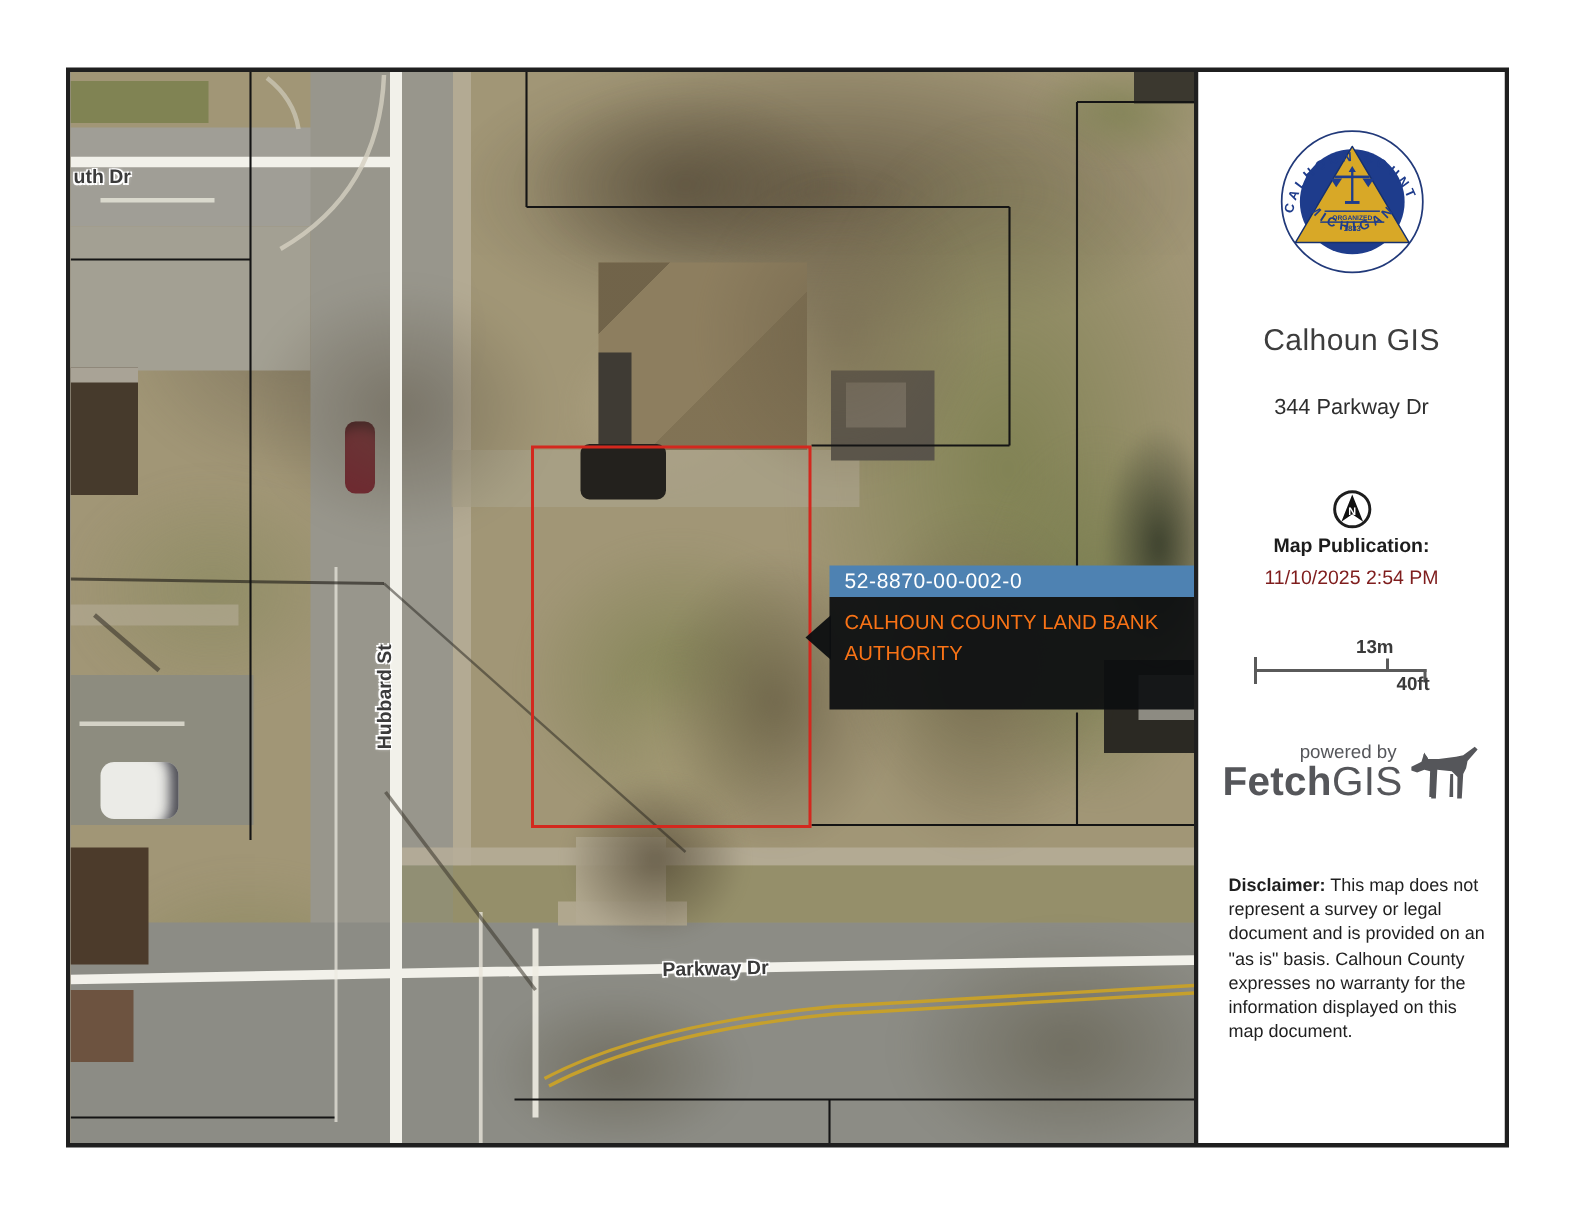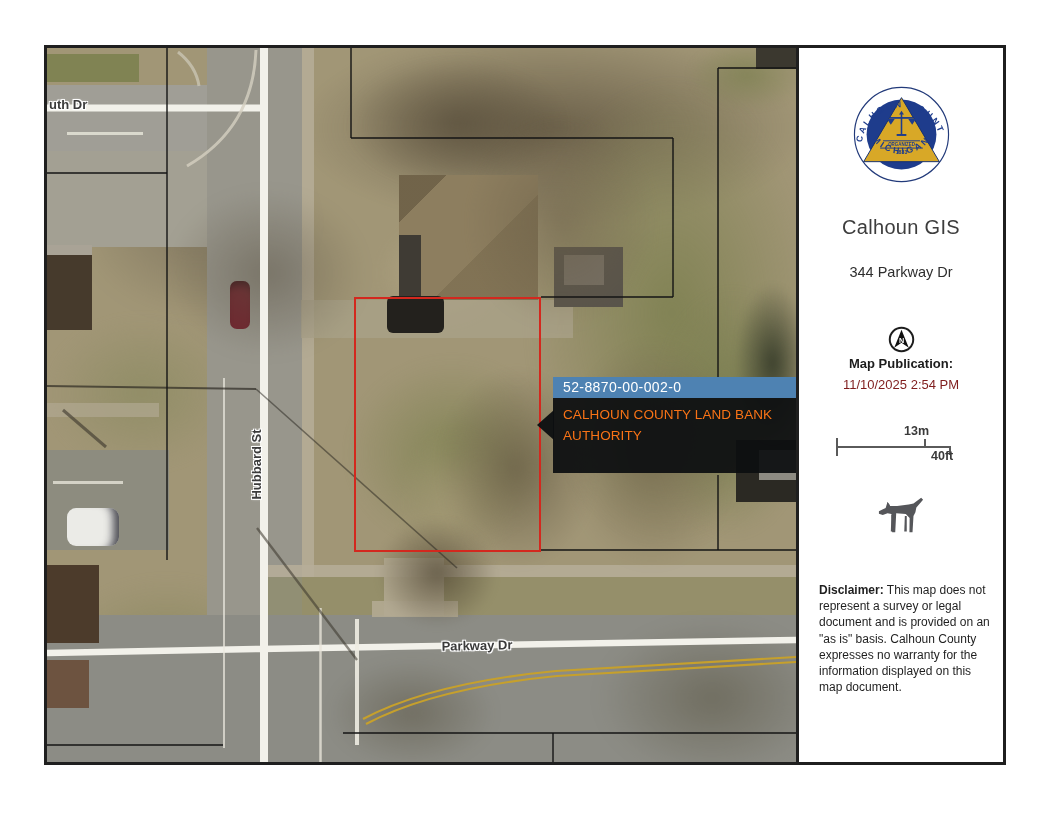--- a/index.html
+++ b/index.html
@@ -145,21 +145,21 @@
         <path d="M671,427 V502"></path>
         <path d="M494,502 H749"></path>
         <path d="M120,0 V512"></path>
         <path d="M0,125 H120"></path>
         <path d="M296,685 H749"></path>
         <path d="M506,685 V714"></path>
         <path d="M0,697 H176"></path>
       </g>
     </svg>
 
-    <div class="lbl" style="left:2px;top:49px;">uth Dr</div>
+    <div class="lbl" style="left:2px;top:62px;">uth Dr</div>
     <div class="lbl" style="left:159px;top:409px;width:100px;text-align:center;transform:rotate(-90deg);">Hubbard St</div>
     <div class="lbl" style="left:384px;top:590px;width:92px;text-align:center;transform:rotate(-1.2deg);">Parkway Dr</div>
 
     <div class="parcel-red"></div>
 
     <div class="popup">
       <div class="popup-arrow"></div>
       <div class="popup-header">52-8870-00-002-0</div>
       <div class="popup-body">
         <div>CALHOUN COUNTY LAND BANK AUTHORITY</div>
@@ -214,20 +214,24 @@
     <div class="scalebar">
       <div class="bar"></div>
       <div class="t0"></div>
       <div class="t10"></div>
       <div class="t40"></div>
       <div class="m">13m</div>
       <div class="f">40ft</div>
     </div>
 
     <div class="branding">
+      <div class="brand-text">
+        <div class="powered">powered by</div>
+        <div class="fetch"><b>Fetch</b><span>GIS</span></div>
+      </div>
       <svg width="48" height="42" viewBox="0 0 50 42" style="margin-top:2px;">
         <path fill="#55565a" d="M2 15 L9 11.5 L11 5 L13.5 9.5 L21 9.5 L33 8 L38 7 L46 1 L48 3 L41 11 L40 16 L38 20 L37 37 L33.8 37 L34 22 L30 18 L20 17 L19 37 L15.8 37 L15 18 L11 17 L6 19 L2 17.5 Z"></path>
         <path fill="#55565a" d="M31 20 L31 36 L28.4 36 L29 20 Z"></path>
         <path fill="#55565a" d="M17.5 19 L17 36 L14.4 36 L15 19 Z"></path>
         <path fill="#55565a" d="M10.5 6 Q14.5 7.5 13.5 13 L10.8 12 Z"></path>
       </svg>
     </div>
 
     <div class="disclaimer"><b>Disclaimer:</b><span> This map does not represent a survey or legal document and is provided on an "as is" basis. Calhoun County expresses no warranty for the information displayed on this map document.</span></div>
   </div>

